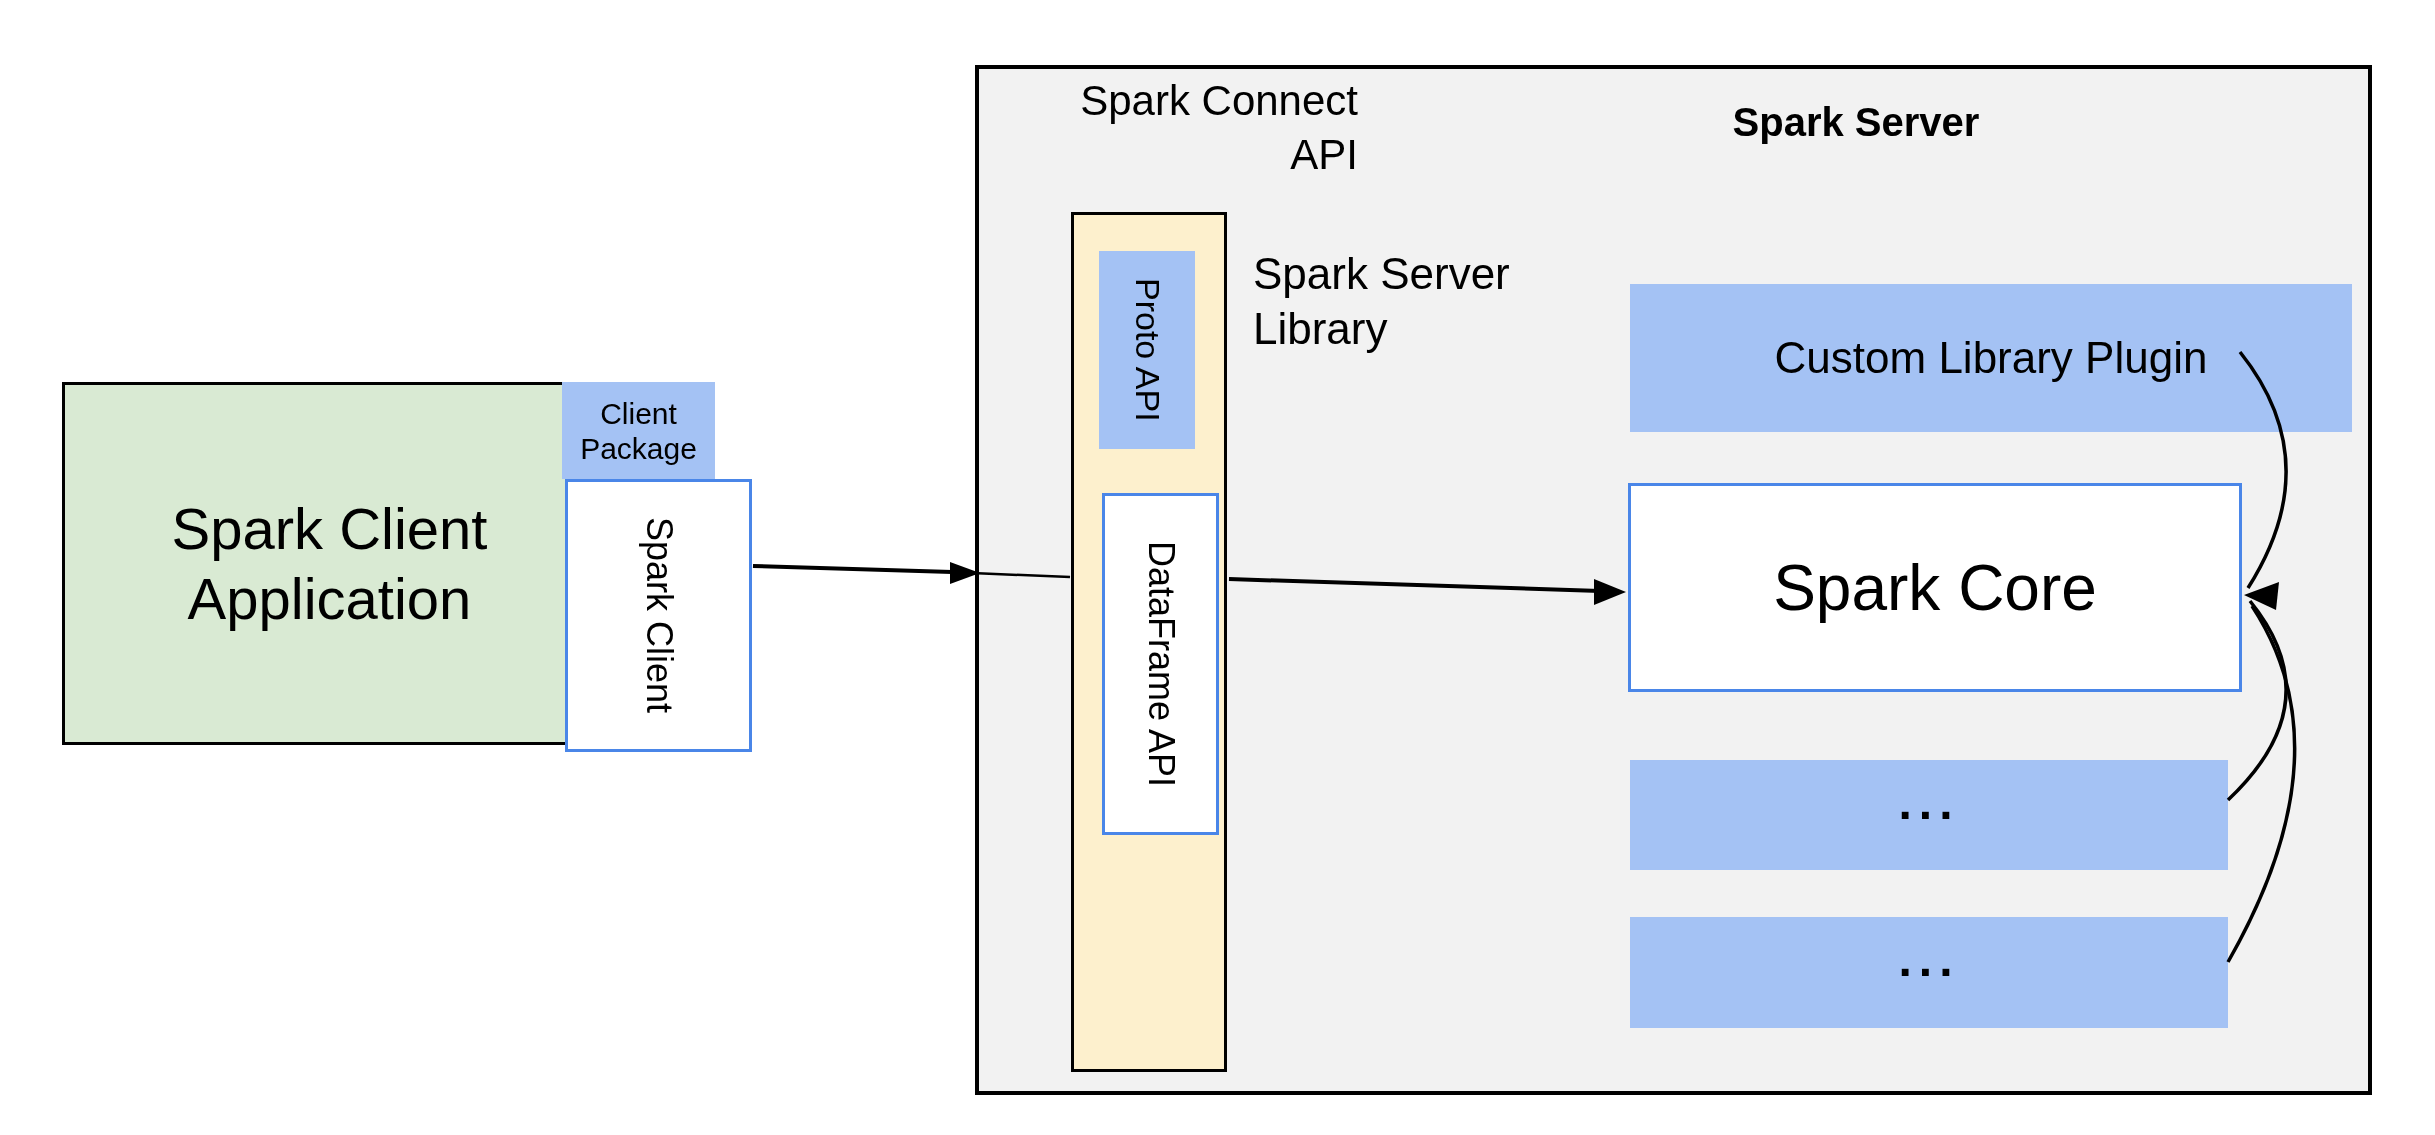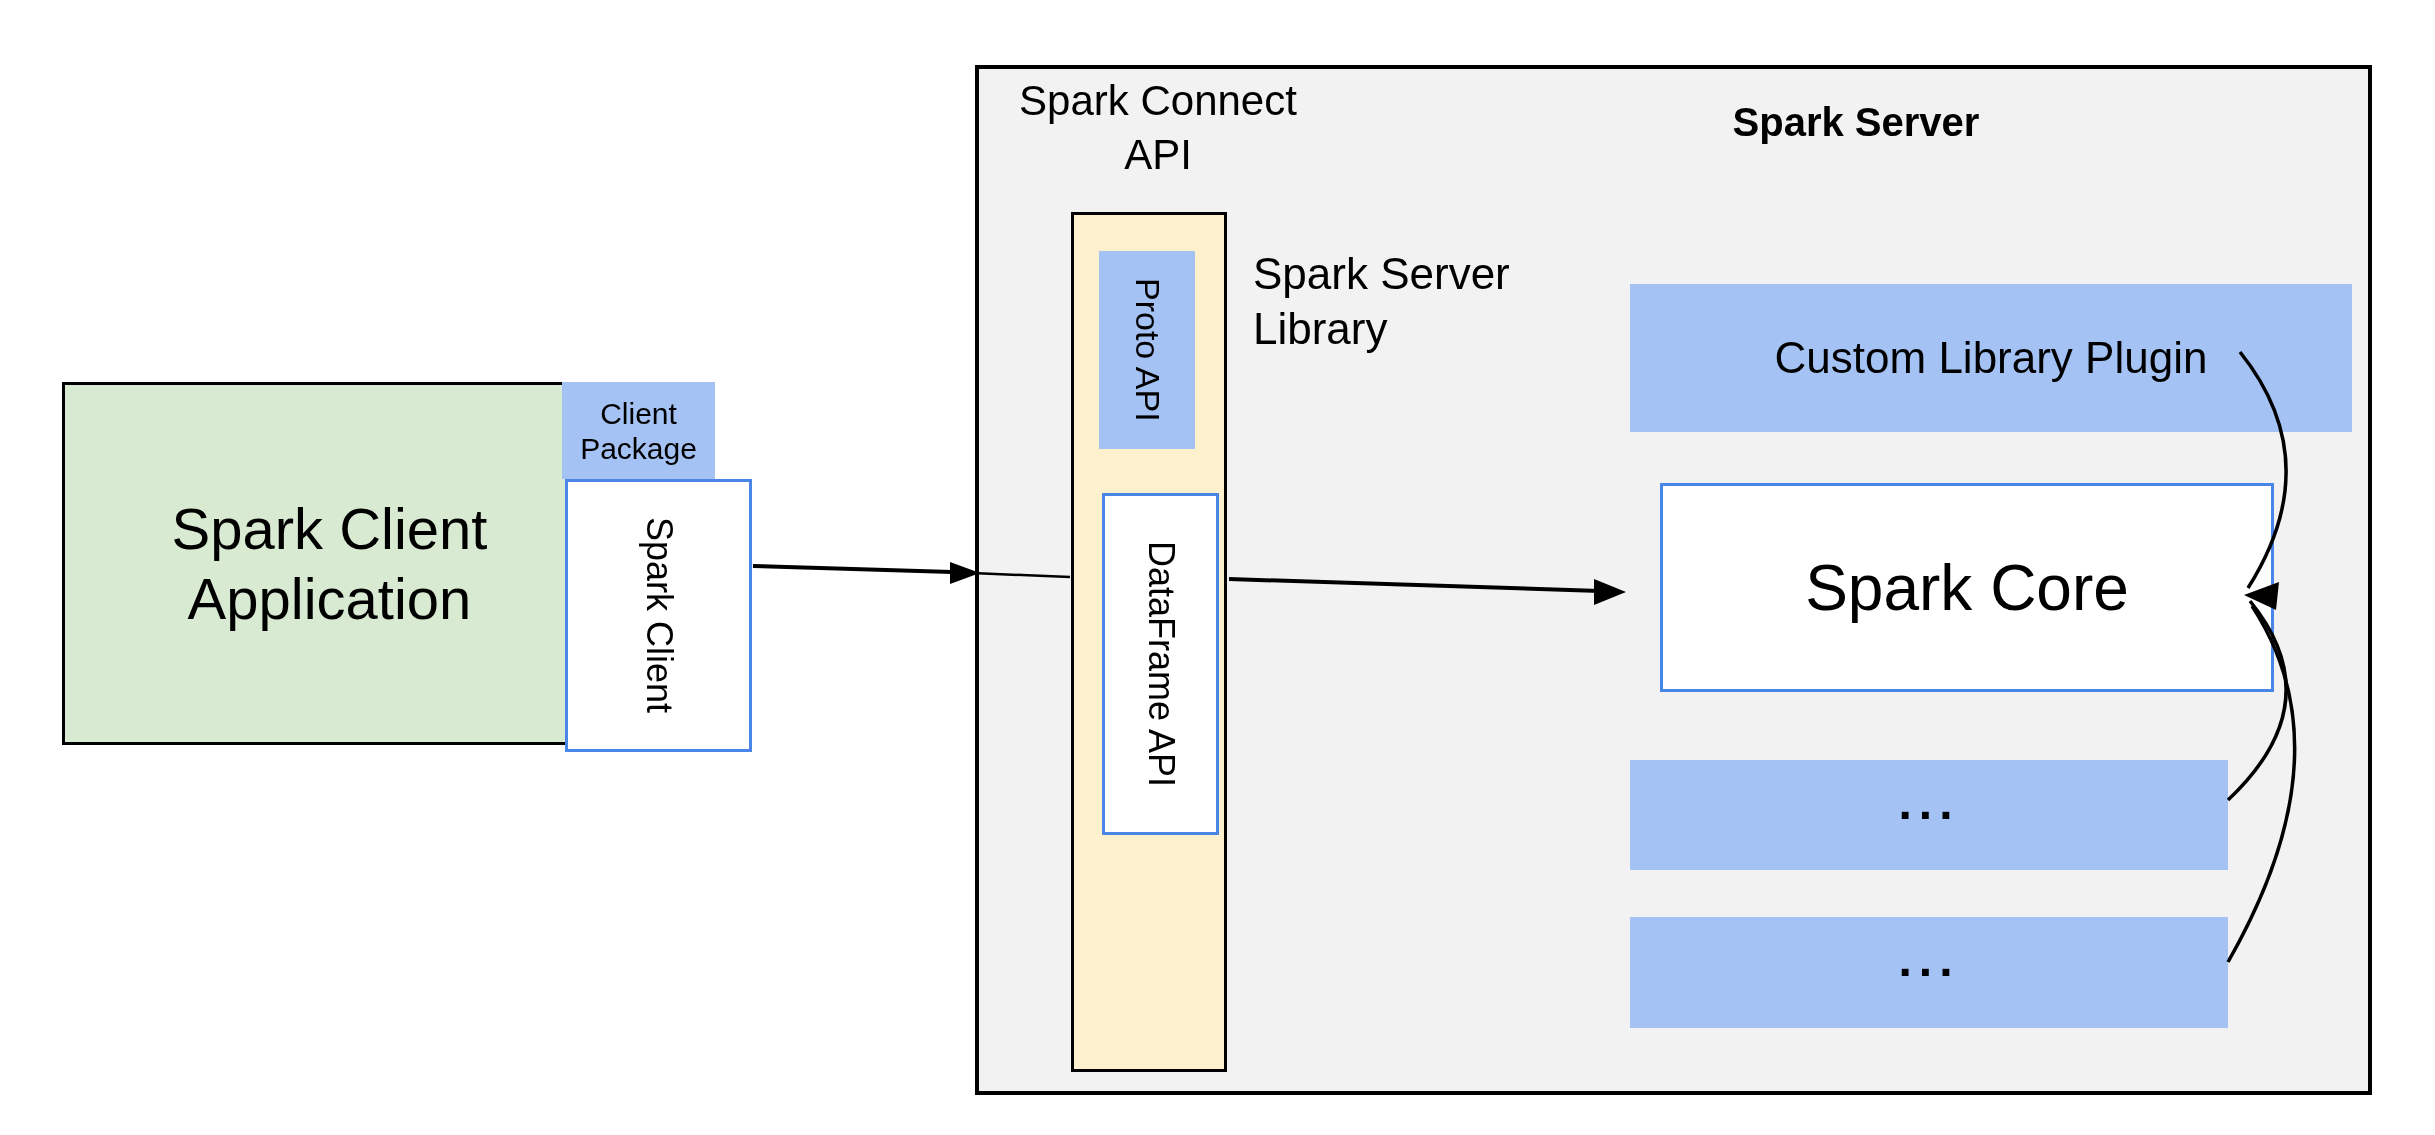--- a/index.html
+++ b/index.html
@@ -54,21 +54,21 @@
   }
 
   
   .server-panel {
     left: 975px; top: 65px; width: 1397px; height: 1030px;
     background: var(--server_panel_fill, #f2f2f2);
     border: 4px solid var(--panel_border, #000);
   }
   .connect-api-heading {
     left: 958px; top: 74px; width: 400px;
-    font-size: 42px; line-height: 54px; text-align: center;
+    font-size: 42px; line-height: 54px; text-align: right;
   }
   .server-heading {
     left: 1556px; top: 100px; width: 600px;
     font-size: 40px; font-weight: bold; text-align: center;
   }
   .yellow-box {
     left: 1071px; top: 212px; width: 156px; height: 860px;
     background: var(--cream_fill, #fdf0cd);
     border: 3px solid var(--panel_border, #000);
   }
@@ -90,21 +90,20 @@
   .custom-plugin {
     left: 1630px; top: 284px; width: 722px; height: 148px;
     background: var(--blue_fill, #a4c2f4);
     font-size: 44px;
   }
   .spark-core {
     left: 1628px; top: 483px; width: 614px; height: 209px;
     background: #ffffff;
     border: 3px solid var(--blue_border, #4a86e8);
     font-size: 64px;
-    margin-left: 32px;
   }
   .plugin-slot {
     background: var(--blue_fill, #a4c2f4);
     font-size: 48px; font-weight: bold; letter-spacing: 7px;
   }
   .plugin-slot .dots { transform: translateY(-13px); }
   .slot-1 { left: 1630px; top: 760px; width: 598px; height: 110px; }
   .slot-2 { left: 1630px; top: 917px; width: 598px; height: 111px; }
 
   #arrows {

